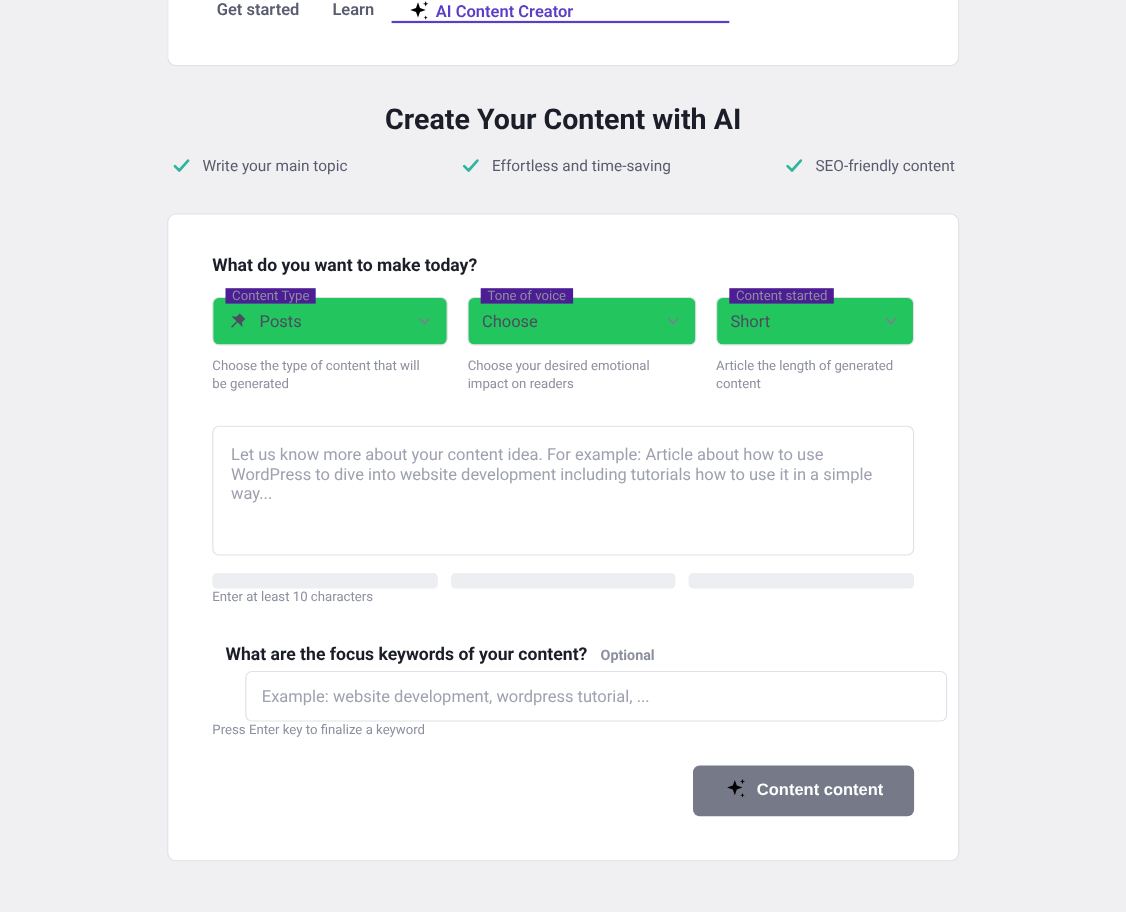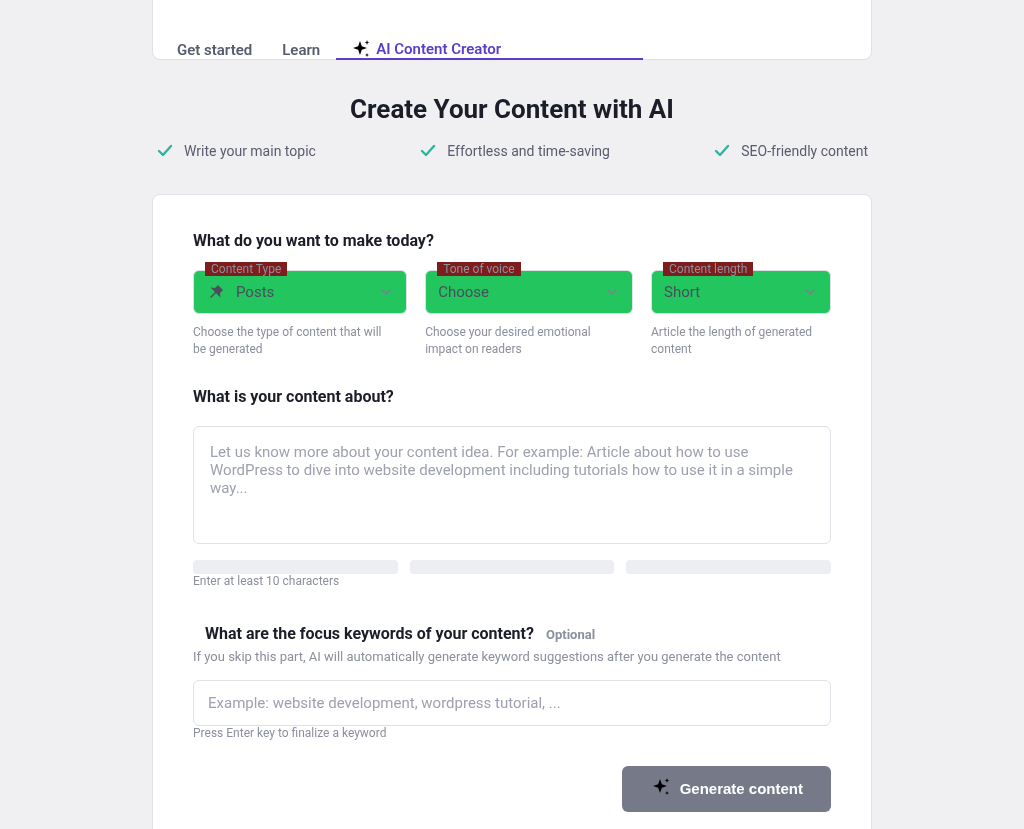--- a/index.html
+++ b/index.html
@@ -30,22 +30,22 @@
     margin:0 auto;
     padding-top:0;
   }
   
   .tabs-card{
     background:var(--card-bg);
     border:1px solid var(--border);
     border-top:none;
     border-radius:0 0 8px 8px;
     display:flex;
-    align-items:flex-end;
-    padding:0 24px;
+    align-items:flex-start;
+    padding:0 44px;
     height:60px;
     gap:30px;
   }
   .tab{
     display:flex;
     align-items:center;
     font-size:15px;
     font-weight:600;
     color:var(--text-med);
     cursor:pointer;
@@ -110,21 +110,21 @@
     height:44px;
     border:1px solid var(--border);
     border-radius:6px;
     display:flex;align-items:center;
     padding:0 12px;
     cursor:pointer;
     background:#22c55e;
   }
   .field-label{
     position:absolute;top:-8px;left:12px;
-    padding:0 6px;background:#7f1d1d;
+    padding:0 6px;background:#4c1d95;
     font-size:12px;color:var(--text-muted);
   }
   .field-value{
     flex:1;font-size:15px;color:#4b4e5e;
   }
   .field-icon{display:inline-flex;margin-right:10px;color:#4b4e5e;}
   .chev{display:inline-flex;color:#7d8090;}
   .helper{
     margin-top:10px;font-size:12px;color:var(--text-muted);line-height:1.45;
     max-width:190px;
@@ -153,21 +153,21 @@
     display:flex;align-items:baseline;gap:12px;margin:0 0 6px 12px;
   }
   .heading-row .section-heading{margin:0;}
   .optional-tag{font-size:13px;color:var(--text-muted);font-weight:bold;}
   .sub-desc{
     margin:0 0 16px 0;font-size:13px;color:var(--text-muted);
   }
   .text-input{
     width:100%;height:46px;
     border:1px solid var(--border);border-radius:6px;
-    padding:0 14px;font-size:15px;color:#701a75;font-family:inherit;
+    padding:0 14px;font-size:15px;color:#701a75;font-family:inherit;margin-left:30px;
   }
   .text-input::placeholder{color:#9ea1af;}
   
   .btn-row{
     display:flex;justify-content:flex-end;margin-top:26px;
   }
   .gen-btn{
     height:46px;padding:0 28px;
     background:var(--btn-bg);color:var(--btn-text);
     border:none;border-radius:6px;
@@ -283,65 +283,63 @@
                   <use href="#chev-down"></use>
                 </svg>
             </span>
           </div>
         </div>
         <div class="helper">Choose your desired emotional impact on readers</div>
       </div>
 
       <div class="col col-sm">
         <div class="field">
-          <span class="field-label">Content length</span>
+          <span class="field-label">Content started</span>
           <div class="field-outline">
             <span class="field-value">Short</span>
             <span class="chev">
               <svg width="16" height="16" viewBox="0 0 16 16">
                   <use href="#chev-down"></use>
                 </svg>
             </span>
           </div>
         </div>
         <div class="helper">Article the length of generated content</div>
       </div>
 
     </div>
 
-    <h2 class="section-heading">What is your content about?</h2>
 
     <textarea class="textarea" placeholder="Let us know more about your content idea. For example: Article about how to use WordPress to dive into website development including tutorials how to use it in a simple way..." style=""></textarea>
 
     <div class="skeletons">
       <div class="skel"></div>
       <div class="skel"></div>
       <div class="skel"></div>
     </div>
 
     <div class="below-hint">Enter at least 10 characters</div>
 
     <div class="section-spacer"></div>
 
     <div class="heading-row">
       <h2 class="section-heading">What are the focus keywords of your content?</h2>
       <span class="optional-tag">Optional</span>
     </div>
-    <p class="sub-desc">If you skip this part, AI will automatically generate keyword suggestions after you generate the content</p>
 
     <input type="text" class="text-input" placeholder="Example: website development, wordpress tutorial, ..." style="">
 
     <div class="below-hint">Press Enter key to finalize a keyword</div>
 
     <div class="btn-row">
       <button class="gen-btn">
         <span class="sparkle-white">
           <svg width="20" height="20" viewBox="0 0 20 20">
               <use href="#sparkles"></use>
             </svg>
         </span>
-        <span>Generate content</span>
+        <span>Content content</span>
       </button>
     </div>
 
   </section>
 
 </div>
 
 </body></html>

